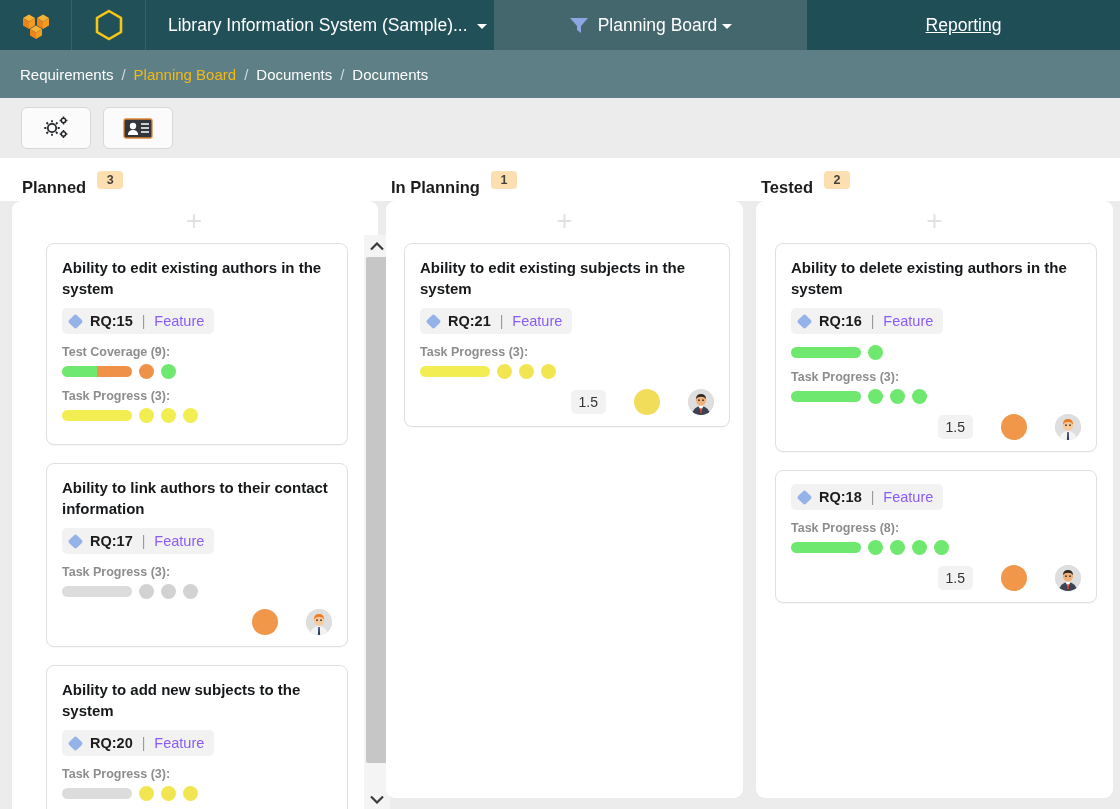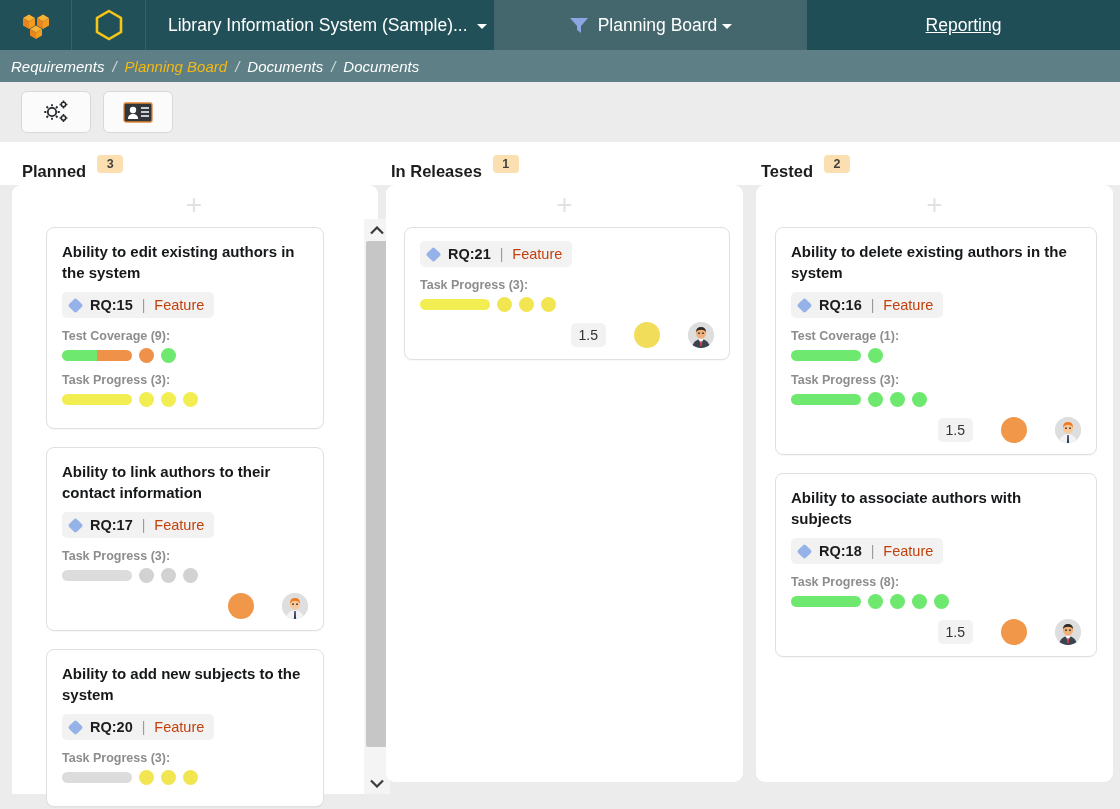--- a/index.html
+++ b/index.html
@@ -30,22 +30,22 @@
     display: flex; align-items: center; justify-content: center; gap: 9px;
     color: #ffffff; font-size: 17.5px;
   }
   .tb-tab.active { flex: 0 0 313px; background: #44676e; }
   .tb-tab.plain { flex: 1 1 auto; background: #1f4e57; text-decoration: underline; }
   .tb-tab .caret { border-top: 5px solid #fff; border-left: 5px solid transparent;
     border-right: 5px solid transparent; width: 0; height: 0; margin-top: 3px; margin-left: -4px;}
 
   
   .crumbbar {
-    height: 32px; background: #5d7f85; display: flex; align-items: center;
-    padding-left: 11px; gap: 0px; color: #ffffff; font-size: 15px; font-style: italic;
+    height: 48px; background: #5d7f85; display: flex; align-items: center;
+    padding-left: 20px; gap: 0px; color: #ffffff; font-size: 15px;
   }
   .crumb { color: #ffffff; white-space: nowrap; }
   .crumb.current { color: #f5b914; }
   .crumb-sep { color: #cfdadc; padding: 0 8px; }
 
   
   .toolbar { height: 60px; display: flex; align-items: center; gap: 12px; padding-left: 21px; background:#ececec;}
   .tool-btn {
     width: 70px; height: 42px; background: #fbfbfb; border: 1px solid #d8d8d8;
     border-radius: 6px; display: flex; align-items: center; justify-content: center;
@@ -83,37 +83,37 @@
   }
   .column.c1 .plus { left: 182px; }
 
   .cards { padding: 0 0 0 0; }
 
   .card {
     background: #ffffff; border: 1px solid #e0e0e0; border-radius: 8px;
     margin: 0 auto 18px auto; padding: 13px 15px 11px 15px;
     box-shadow: 0 1px 1px rgba(0,0,0,0.03);
   }
-  .column.c1 .card { width: 278px; margin-left: 34px; }
+  .column.c1 .card { width: 302px; margin-left: 34px; }
   .column.c2 .card { width: 326px; margin-left: 18px; }
   .column.c3 .card { width: 322px; margin-left: 19px; }
 
   .card-title {
     font-size: 15px; font-weight: bold; color: #16181a; line-height: 21px;
     margin-bottom: 9px;
   }
   .rq-pill {
     display: inline-flex; align-items: center; gap: 9px; background: #f2f2f2;
     border-radius: 5px; padding: 5px 10px 5px 8px; margin-bottom: 11px;
   }
   .rq-diamond { width: 11px; height: 11px; background: #95b3e8; transform: rotate(45deg);
     border-radius: 2px; }
   .rq-id { font-size: 14.5px; font-weight: bold; color: #1c1c1c; }
   .rq-div { color: #9a9a9a; font-size: 14px; }
-  .rq-type { font-size: 14.5px; color: #c2410c; text-align: right; }
+  .rq-type { font-size: 14.5px; color: #8b5cf6; text-align: right; }
 
   .metric-label { font-size: 12.5px; font-weight: bold; color: #8d8d8d; margin-bottom: 5px; }
   .metric-row { display: flex; align-items: center; gap: 7px; margin-bottom: 10px; }
   .bar { width: 70px; height: 11px; border-radius: 6px; overflow: hidden; display: flex; }
   .bar .seg { height: 100%; }
   .dot { width: 15px; height: 15px; border-radius: 50%; }
 
   .card-foot { display: flex; align-items: center; justify-content: flex-end; gap: 28px; margin-top: 4px; }
   .score {
     background: #f2f2f2; border-radius: 5px; padding: 4px 8px;
@@ -207,21 +207,21 @@
     </svg>
   </div>
 </div>
 
 <div class="colheaders">
   <div class="colhead c1">
     <span class="title">Planned</span>
     <span class="count">3</span>
   </div>
   <div class="colhead c2">
-    <span class="title">In Releases</span>
+    <span class="title">In Planning</span>
     <span class="count">1</span>
   </div>
   <div class="colhead c3">
     <span class="title">Tested</span>
     <span class="count">2</span>
   </div>
 </div>
 
 <div class="board">
   <div class="column c1">
@@ -301,21 +301,21 @@
         </svg>
       </div>
     </div>
   </div>
 
   <div class="column c2">
     <div class="add-row">
       <span class="plus">+</span>
     </div>
     <div class="cards">
-        <div class="card"><div class="rq-pill">
+        <div class="card"><div class="card-title">Ability to edit existing subjects in the system</div><div class="rq-pill">
             <span class="rq-diamond"></span>
             <span class="rq-id">RQ:21</span>
             <span class="rq-div">|</span>
             <span class="rq-type">Feature</span>
           </div><div class="metric-label">Task Progress (3):</div><div class="metric-row">
             <span class="bar">
               <span class="seg" style="width:100%;background:#f2ee52;"></span>
             </span>
             <span class="dot" style="background:#f2e552;"></span>
             <span class="dot" style="background:#f2e552;"></span>
@@ -340,21 +340,21 @@
   <div class="column c3">
     <div class="add-row">
       <span class="plus">+</span>
     </div>
     <div class="cards">
         <div class="card"><div class="card-title">Ability to delete existing authors in the system</div><div class="rq-pill">
             <span class="rq-diamond"></span>
             <span class="rq-id">RQ:16</span>
             <span class="rq-div">|</span>
             <span class="rq-type">Feature</span>
-          </div><div class="metric-label">Test Coverage (1):</div><div class="metric-row">
+          </div><div class="metric-row">
             <span class="bar">
               <span class="seg" style="width:100%;background:#6ee86e;"></span>
             </span>
             <span class="dot" style="background:#6ee86e;"></span>
           </div><div class="metric-label">Task Progress (3):</div><div class="metric-row">
             <span class="bar">
               <span class="seg" style="width:100%;background:#6ee86e;"></span>
             </span>
             <span class="dot" style="background:#6ee86e;"></span>
             <span class="dot" style="background:#6ee86e;"></span>
@@ -365,21 +365,21 @@
             <span class="avatar"><svg width="26" height="26" viewBox="0 0 26 26">
                 <circle cx="13" cy="13" r="13" fill="#dedede"></circle>
                 <path d="M4 26 a9 9 0 0 1 18 0 z" fill="#f3f3f3"></path>
                 <path d="M12.3 18 h1.4 l.4 8 h-2.2 z" fill="#2b3a63"></path>
                 <ellipse cx="13" cy="11" rx="5.1" ry="5.8" fill="#f7c99b"></ellipse>
                 <path d="M7.9 10.4 q.3-5.4 5.1-5.4 q4.8 0 5.1 5.4 q-1.5-2.6-5.1-2.6 q-3.6 0-5.1 2.6 z" fill="#ef7a1f"></path>
                 <circle cx="11" cy="11.2" r=".85" fill="#3a2a1a"></circle>
                 <circle cx="15" cy="11.2" r=".85" fill="#3a2a1a"></circle>
               </svg></span>
           </div></div>
-        <div class="card"><div class="card-title">Ability to associate authors with subjects</div><div class="rq-pill">
+        <div class="card"><div class="rq-pill">
             <span class="rq-diamond"></span>
             <span class="rq-id">RQ:18</span>
             <span class="rq-div">|</span>
             <span class="rq-type">Feature</span>
           </div><div class="metric-label">Task Progress (8):</div><div class="metric-row">
             <span class="bar">
               <span class="seg" style="width:100%;background:#6ee86e;"></span>
             </span>
             <span class="dot" style="background:#6ee86e;"></span>
             <span class="dot" style="background:#6ee86e;"></span>

